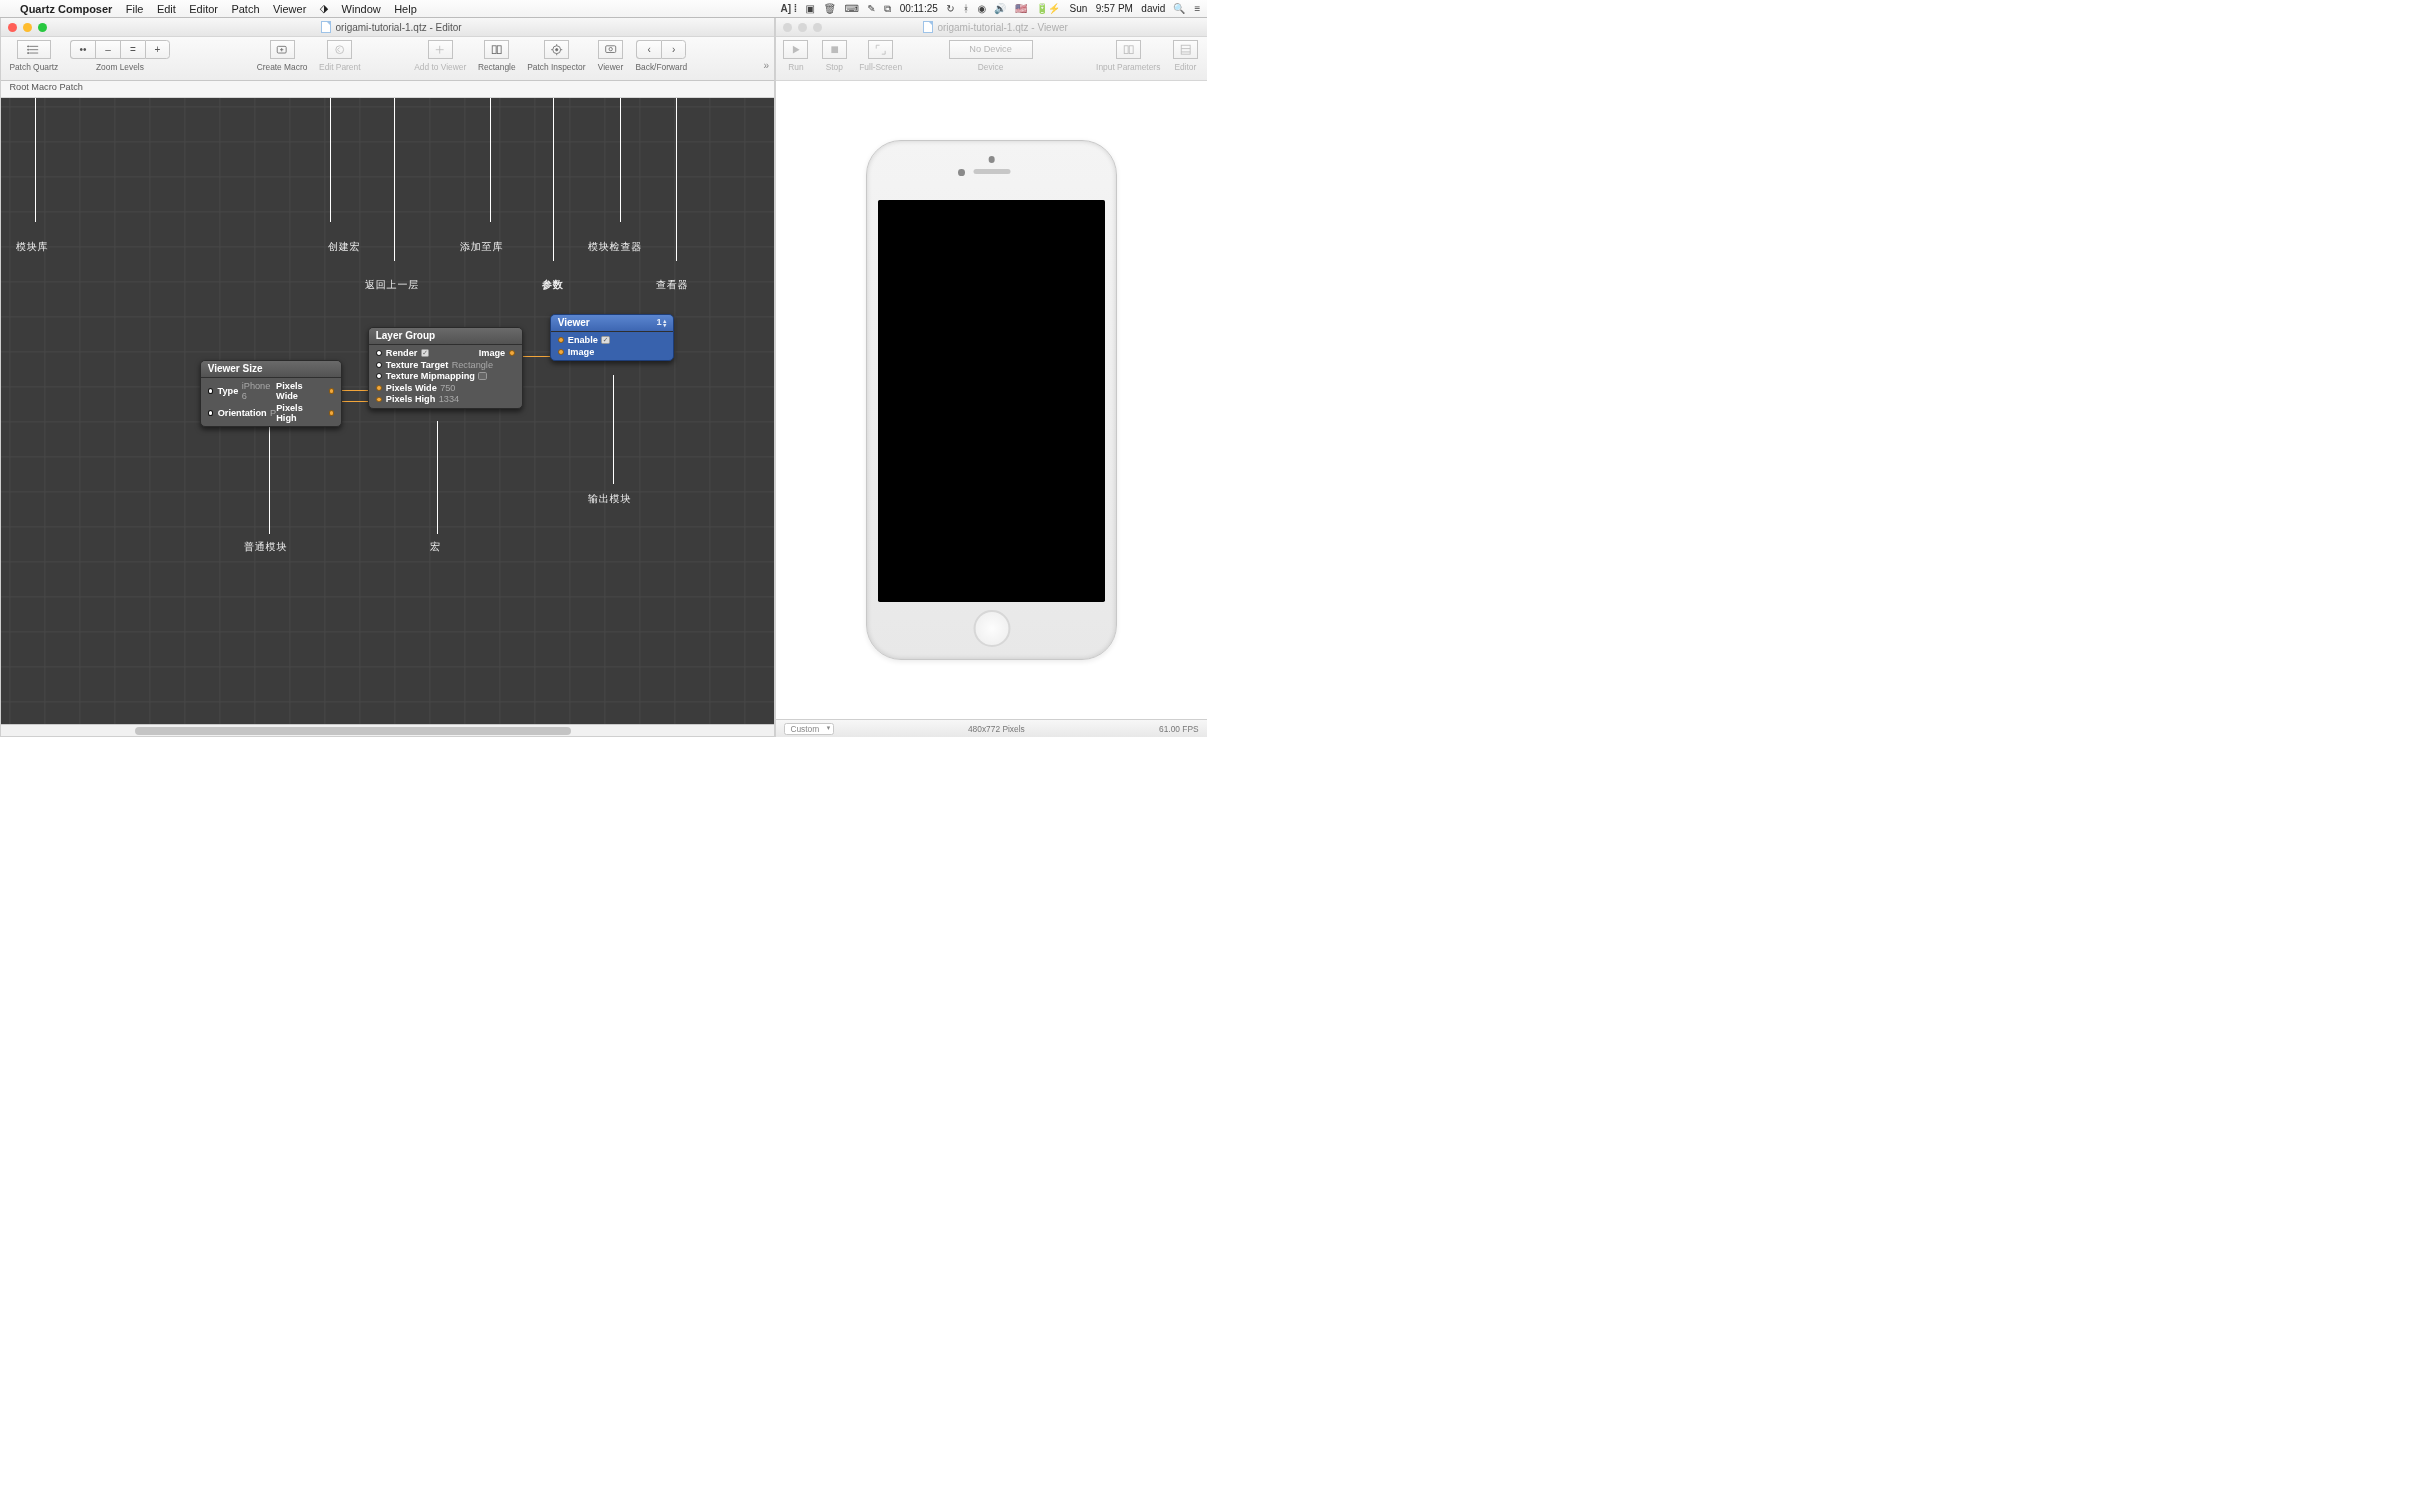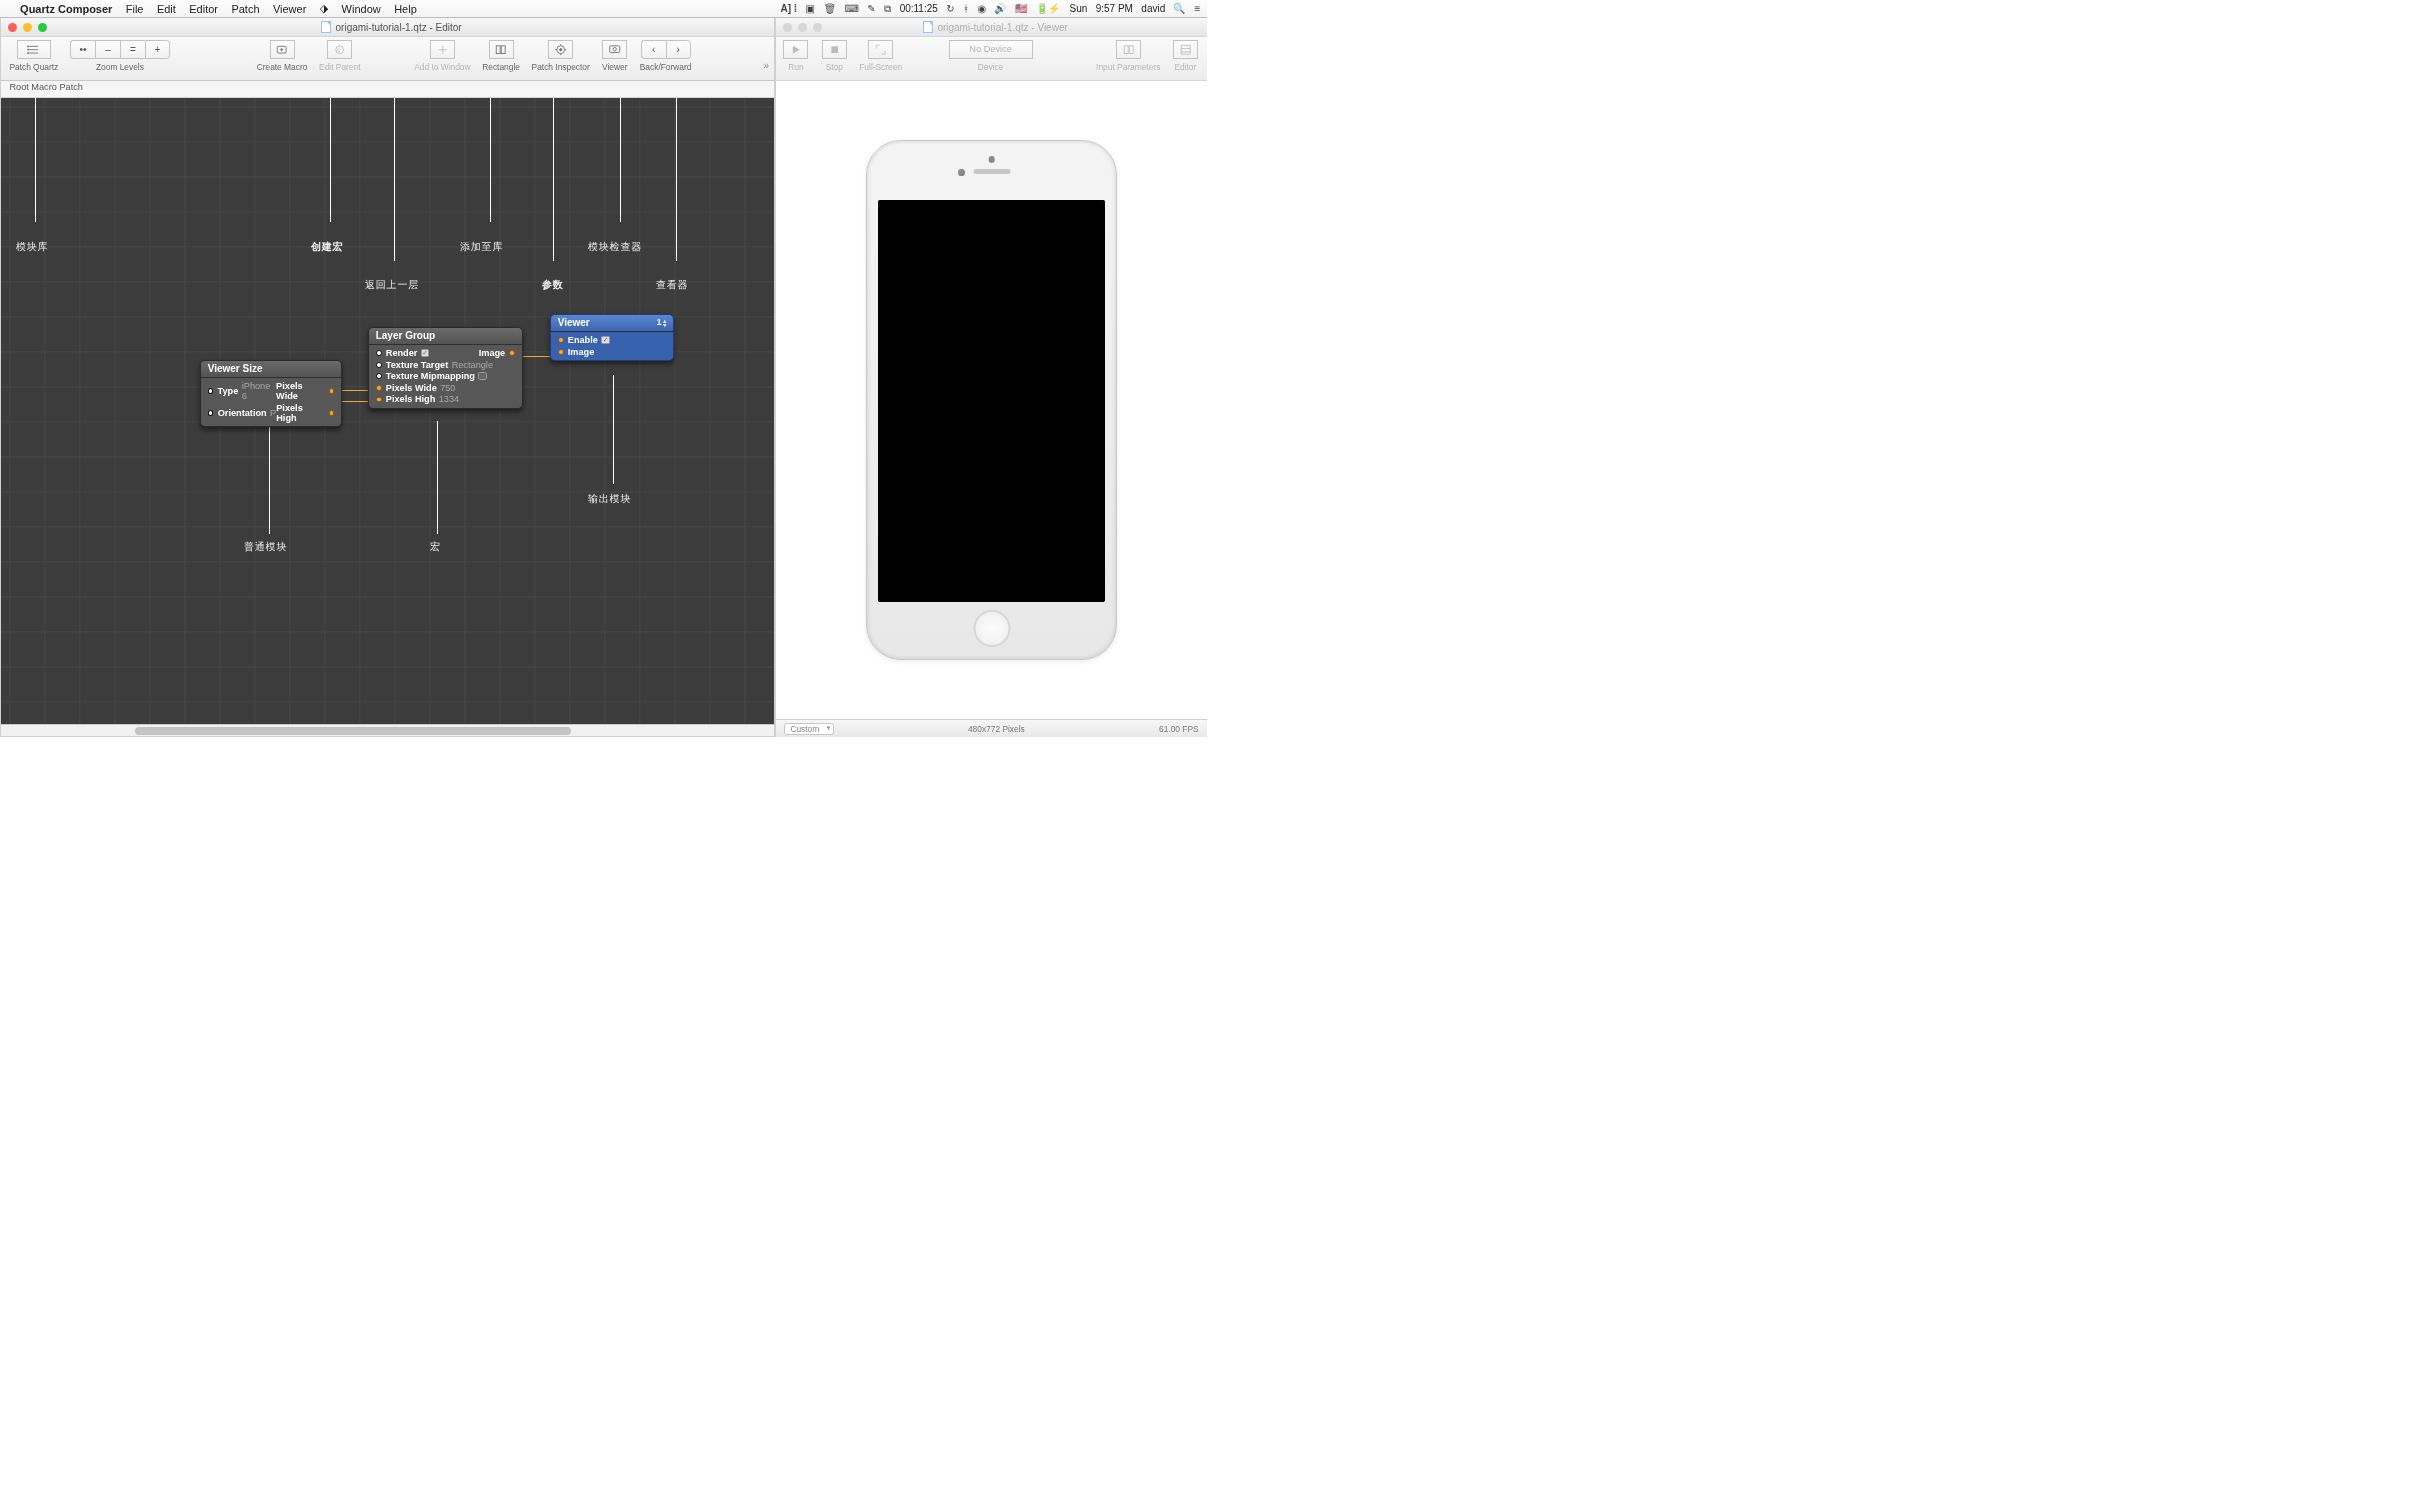--- a/index.html
+++ b/index.html
@@ -182,21 +182,21 @@
 
     <div style="flex:0 0 42px;"></div>
 
     <div class="group">
       <div class="tbtn disabled">
           <svg class="ticon" viewBox="0 0 24 24">
             <line x1="12" y1="5" x2="12" y2="19"></line>
             <line x1="5" y1="12" x2="19" y2="12"></line>
           </svg>
         </div>
-      <div class="lbl disabled">Add to Window</div>
+      <div class="lbl disabled">Add to Viewer</div>
     </div>
     <div class="group">
       <div class="tbtn">
           <svg class="ticon" viewBox="0 0 24 24">
             <rect x="4" y="5" width="7" height="14"></rect>
             <rect x="13" y="5" width="7" height="14"></rect>
           </svg>
         </div>
       <div class="lbl">Rectangle</div>
     </div>
@@ -242,21 +242,21 @@
     <div class="tick" style="left:489px;top:0;height:124px;"></div>
     <div class="tick" style="left:552px;top:0;height:163px;"></div>
     <div class="tick" style="left:619px;top:0;height:124px;"></div>
     <div class="tick" style="left:675px;top:0;height:163px;"></div>
 
     <div class="tick" style="left:268px;top:310px;height:126px;"></div>
     <div class="tick" style="left:436px;top:323px;height:113px;"></div>
     <div class="tick" style="left:612px;top:277px;height:109px;"></div>
 
     <div class="callout" style="left:15px;top:142px;">模块库</div>
-    <div class="callout" style="left:310px;top:142px;font-weight:bold;">创建宏</div>
+    <div class="callout" style="left:327px;top:142px;">创建宏</div>
     <div class="callout" style="left:459px;top:142px;text-align:right;">添加至库</div>
     <div class="callout" style="left:587px;top:142px;">模块检查器</div>
     <div class="callout" style="left:364px;top:180px;">返回上一层</div>
     <div class="callout" style="left:541px;top:180px;font-weight:bold;">参数</div>
     <div class="callout" style="left:655px;top:180px;">查看器</div>
     <div class="callout" style="left:243px;top:442px;">普通模块</div>
     <div class="callout" style="left:429px;top:442px;">宏</div>
     <div class="callout" style="left:587px;top:394px;">输出模块</div>
 
     <div class="conn" style="left:336px;top:292px;width:34px;"></div>

